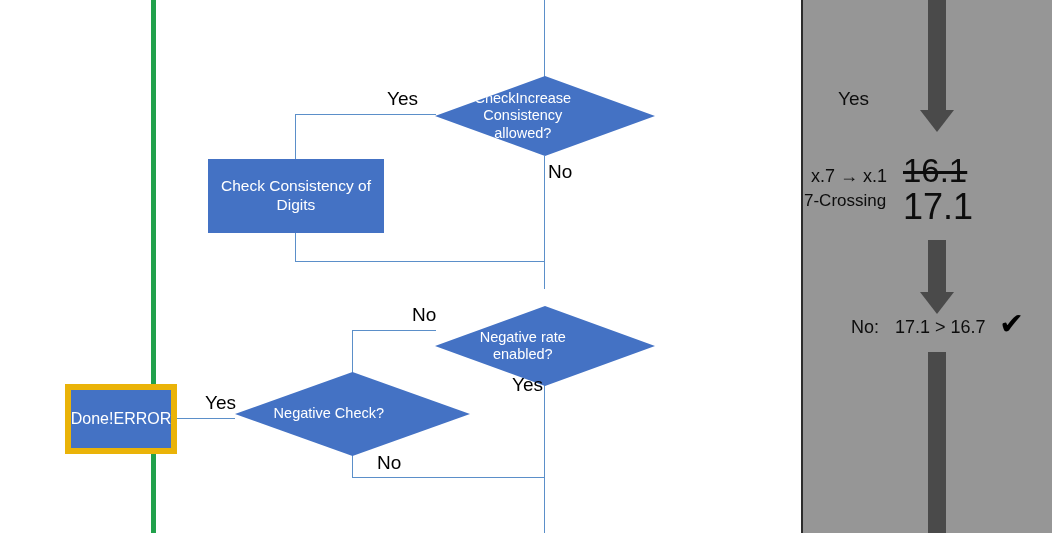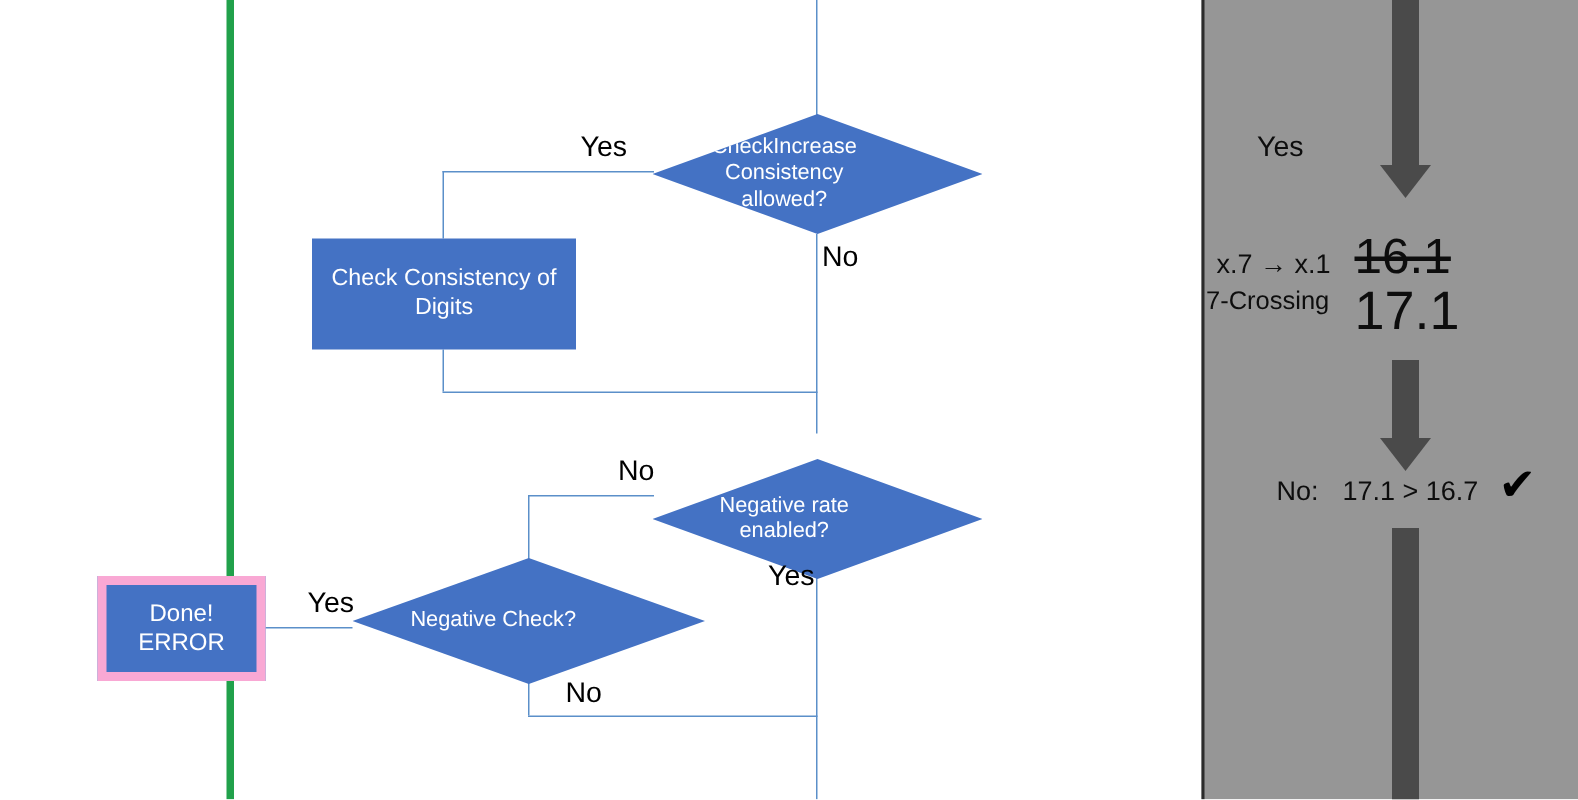--- a/index.html
+++ b/index.html
@@ -46,23 +46,22 @@
     align-items: center;
     justify-content: center;
     text-align: center;
     color: #ffffff;
     line-height: 1.2;
   }
 
   .termbox {
     position: absolute;
     background: #4472c4;
-    border: 6px solid #f9a8d4;
+    border: 6px solid #eab308;
     display: flex;
-    flex-direction: column;
     align-items: center;
     justify-content: center;
     text-align: center;
     color: #ffffff;
     line-height: 1.2;
   }
 
   .edge-label {
     position: absolute;
     color: #000000;

